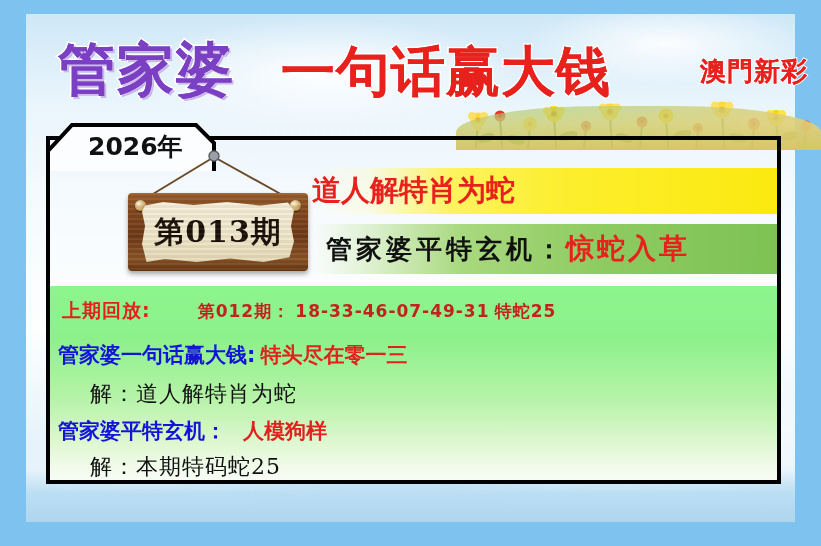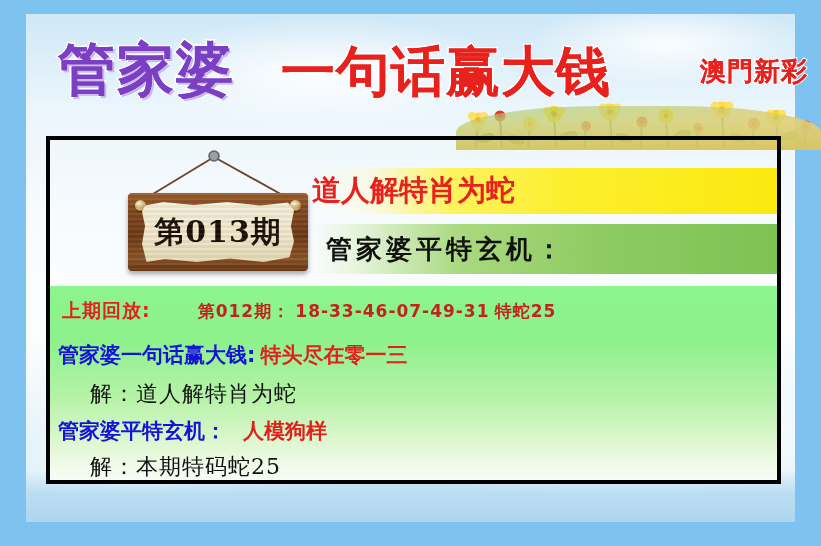--- a/index.html
+++ b/index.html
@@ -264,20 +264,27 @@
               <circle r="5.5" fill="#e8342a"></circle>
               <circle r="1.8" fill="#8c1410"></circle>
             </g>
         </g>
       </svg>
     </div>
   </div>
 
   <div class="frame"></div>
 
+  <div class="year-tab">
+    <svg width="170" height="50">
+      <path d="M2 48 L2 30 L26 4 L150 4 L168 22 L168 48 Z" fill="#fbfdfe" stroke="#000" stroke-width="4" stroke-linejoin="miter"></path>
+      <rect x="4" y="40" width="162" height="10" fill="#fbfdfe"></rect>
+    </svg>
+    <div class="year-text">2026年</div>
+  </div>
 
   <div class="hang">
     <svg width="215" height="128">
       <path d="M104 10 L38 50" stroke="#6b4a2a" stroke-width="2" fill="none"></path>
       <path d="M104 10 L176 50" stroke="#6b4a2a" stroke-width="2" fill="none"></path>
       <circle cx="104" cy="9" r="5" fill="#9aa0a6" stroke="#5d6268" stroke-width="1.5"></circle>
     </svg>
     <div class="board">
       <div class="screw" style="left:7px;top:7px;"></div>
       <div class="screw" style="right:7px;top:7px;"></div>
@@ -286,20 +293,21 @@
       </div>
     </div>
   </div>
 
   <div class="banner1">
     <span class="bline b1-red">道人解特肖为蛇</span>
   </div>
 
   <div class="banner2">
     <span class="bline b2-black">管家婆平特玄机：</span>
+    <span class="bline b2-red">惊蛇入草</span>
   </div>
 
   <div class="panel">
 
     <div class="row" style="left:12px;top:12px;">
       <span class="r-label-red">上期回放:</span>
       <span class="r-num" style="margin-left:42px;">第012期：</span>
       <span class="r-num">18-33-46-07-49-31</span>
       <span class="r-num" style="">特蛇25</span>
     </div>

